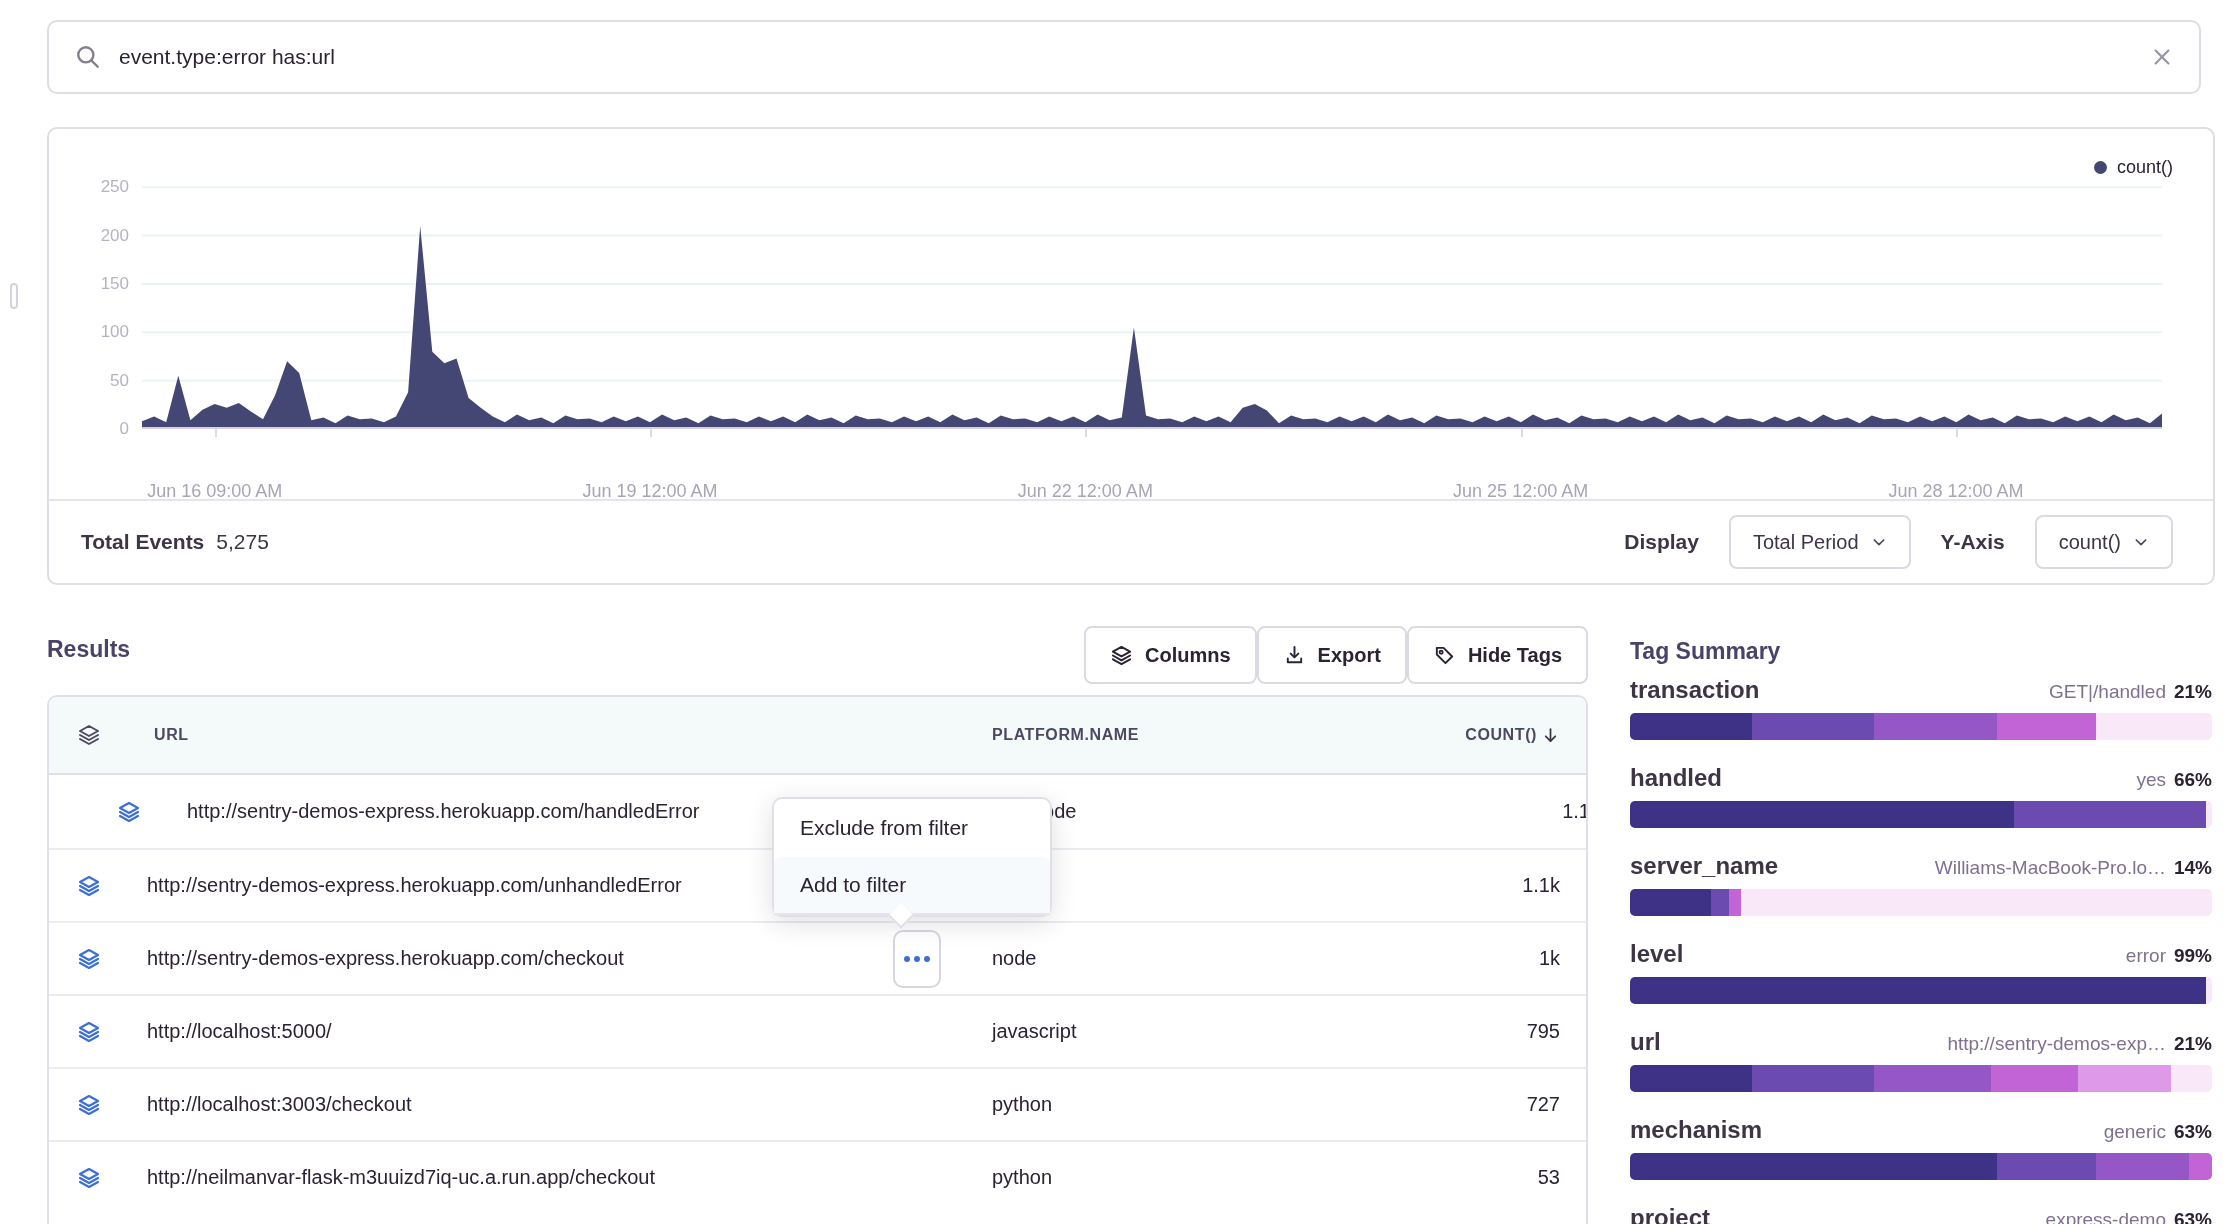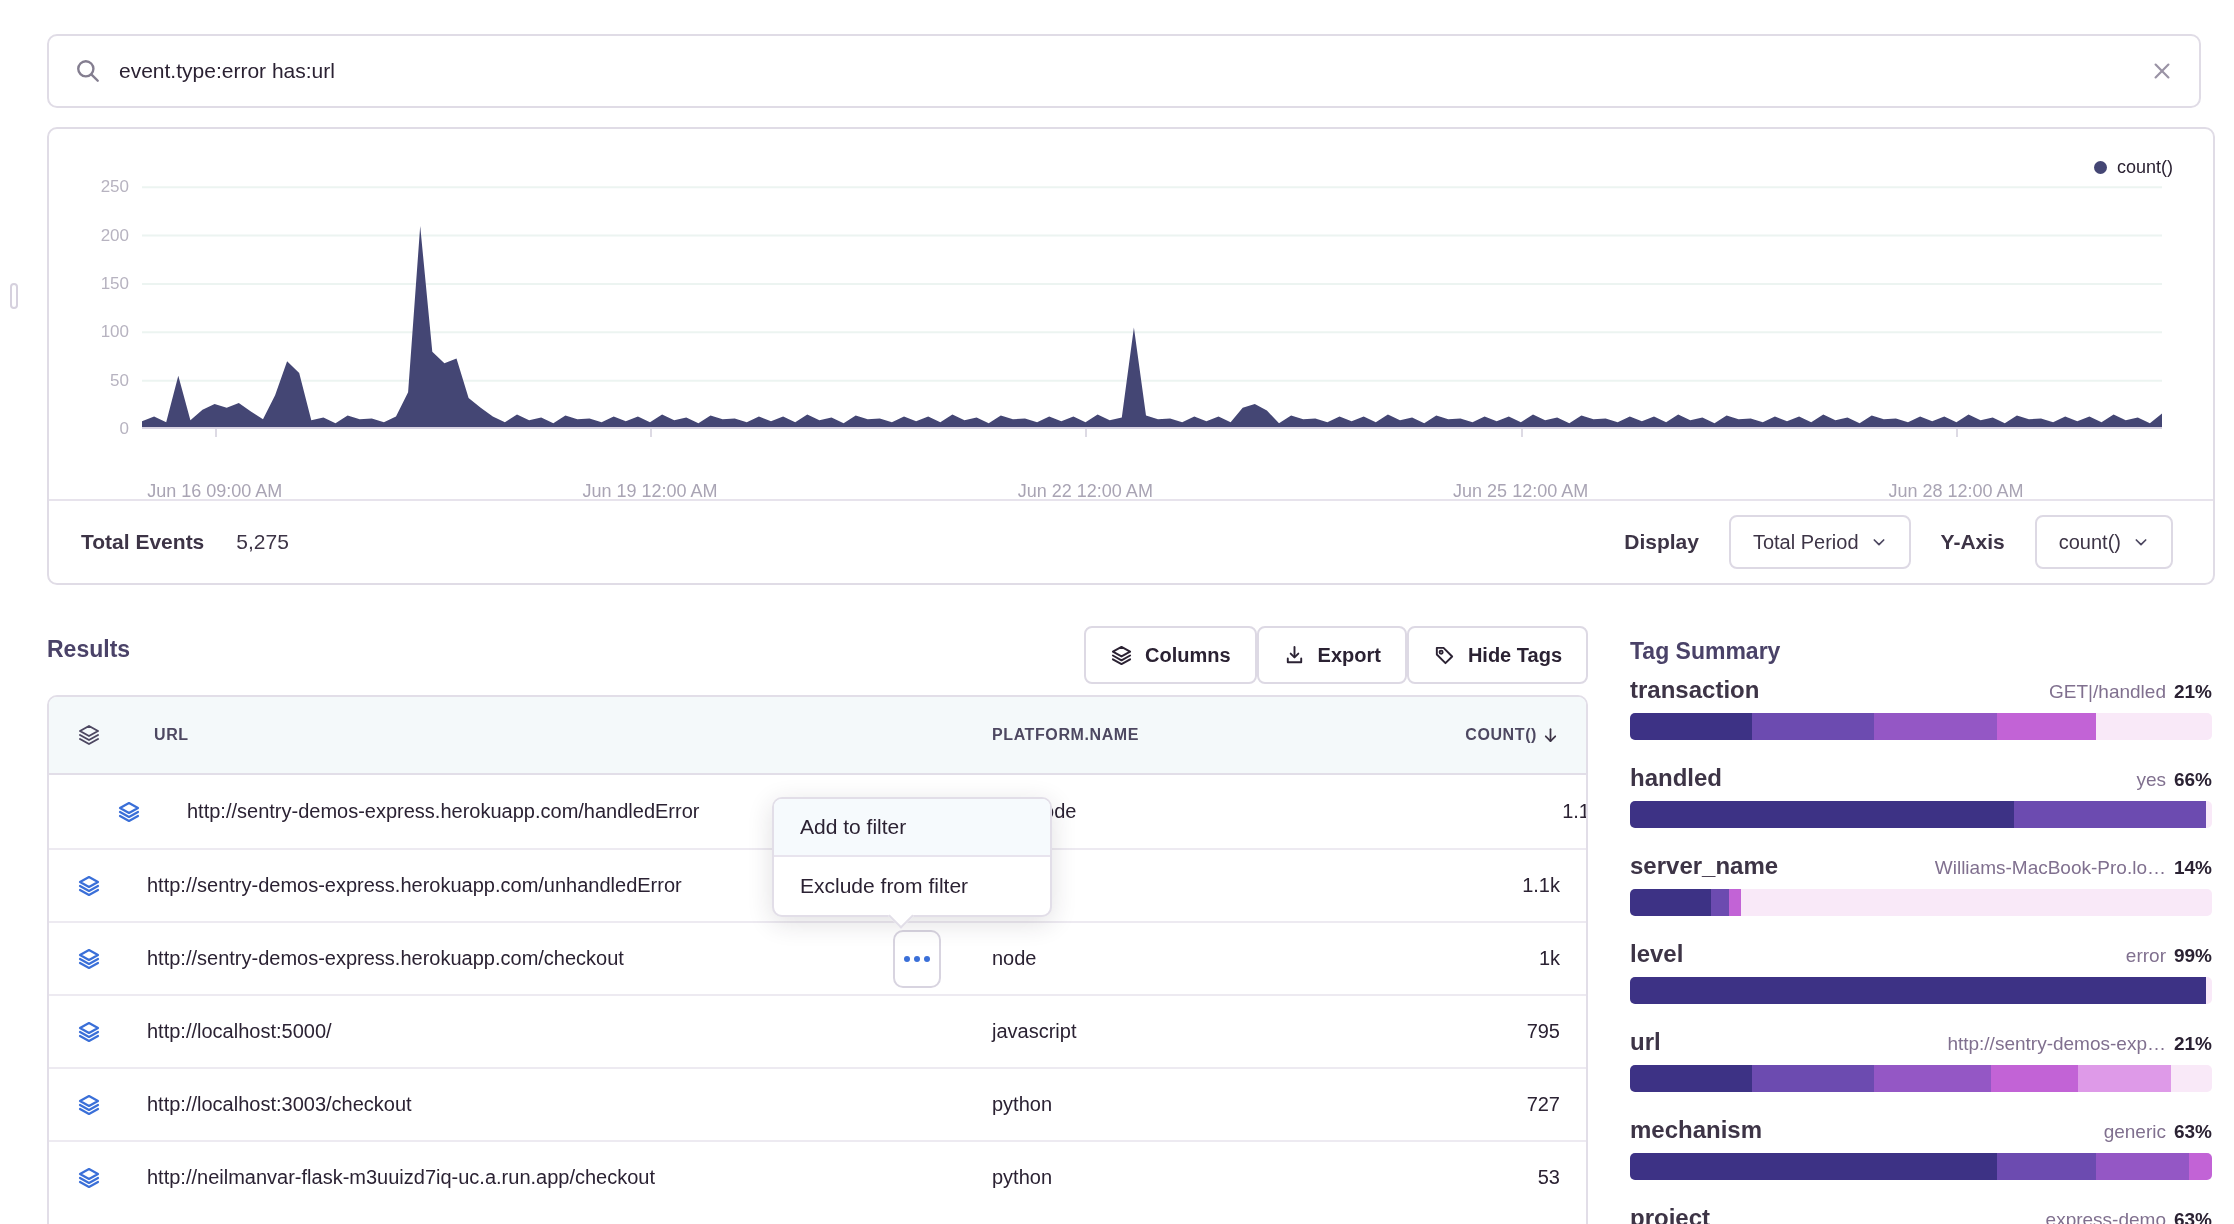--- a/index.html
+++ b/index.html
@@ -2,21 +2,21 @@
 <html><head>
 <meta charset="utf-8">
 <style>
   * { margin:0; padding:0; box-sizing:border-box; }
   html,body { width:2234px; height:1224px; background:#fff; overflow:hidden;
     font-family:"Liberation Sans", sans-serif; color:#2B2233; position:relative; }
 
   
   .search-bar { position:absolute; left:47px; top:20px; width:2154px; height:74px;
     border:2px solid #E0DCE6; border-radius:10px; background:#fff;
-    display:flex; align-items:center; padding:0 26px; gap:18px;margin-top:14px; }
+    display:flex; align-items:center; padding:0 26px; gap:18px; }
   .search-bar .query { flex:1; font-size:21px; color:#2B2233; }
   .icon-svg { display:block; }
 
   
   .edge-handle { position:absolute; left:10px; top:283px; width:8px; height:26px;
     border:2px solid #D6D1DE; border-radius:5px; background:#fff; }
 
   
   .chart-panel { position:absolute; left:47px; top:127px; width:2168px; height:458px;
     border:2px solid #E0DCE6; border-radius:10px; background:#fff; }
@@ -27,21 +27,21 @@
   .y-labels { position:absolute; left:18px; top:38px; width:62px; height:262px; }
   .ytick { position:absolute; right:0; width:62px; text-align:right;
     font-size:17px; color:#B7B3C0; line-height:22px; }
   .x-labels { position:absolute; left:93px; top:352px; width:2020px; height:26px; }
   .xtick { position:absolute; transform:translateX(-50%); font-size:18px; color:#A9A4B4; white-space:nowrap; }
   .x-tickmarks { position:absolute; left:93px; top:300px; width:2020px; height:10px; }
   .tickmark { position:absolute; top:0; width:2px; height:8px; background:#DDDAE4; }
   .chart-footer-divider { position:absolute; left:0; right:0; top:370px; height:2px; background:#E7E3EC; }
   .chart-footer { position:absolute; left:0; right:0; top:372px; bottom:0;
     display:flex; align-items:center; padding:0 40px 0 32px; }
-  .total-events { display:flex; align-items:center; gap:32px; font-size:21px; }
+  .total-events { display:flex; align-items:center; gap:12px; font-size:21px; }
   .total-events .lbl { font-weight:bold; color:#3D3446; }
   .total-events .val { color:#3D3446; }
   .footer-controls { margin-left:auto; display:flex; align-items:center; gap:30px; }
   .ctl-label { font-weight:bold; font-size:21px; color:#3D3446; }
   .dropdown-btn { height:54px; border:2px solid #DDD9E4; border-radius:8px; background:#fff;
     display:flex; align-items:center; gap:12px; padding:0 22px; font-size:20px; color:#3D3446; cursor:pointer; }
 
   
   .results-title { position:absolute; left:47px; top:636px; font-size:23px; font-weight:bold; color:#4A4268; }
   .results-buttons { position:absolute; top:626px; right:646px; display:flex; }
@@ -288,22 +288,22 @@
       </div>
     </div>
 </div>
 
 <div class="dots-button">
   <span class="dot"></span>
   <span class="dot"></span>
   <span class="dot"></span>
 </div>
 <div class="context-menu">
+  <div class="menu-item">Exclude from filter</div>
   <div class="menu-item first">Add to filter</div>
-  <div class="menu-item">Exclude from filter</div>
   <div class="menu-caret"></div>
 </div>
 
 <div class="tag-summary">
   <div class="tag-title">Tag Summary</div>
   <div id="tag-entries">
       <div class="tag-entry" style="top:38px">
         <div class="tag-row">
           <span class="tag-name">transaction</span>
           <span class="tag-right">

